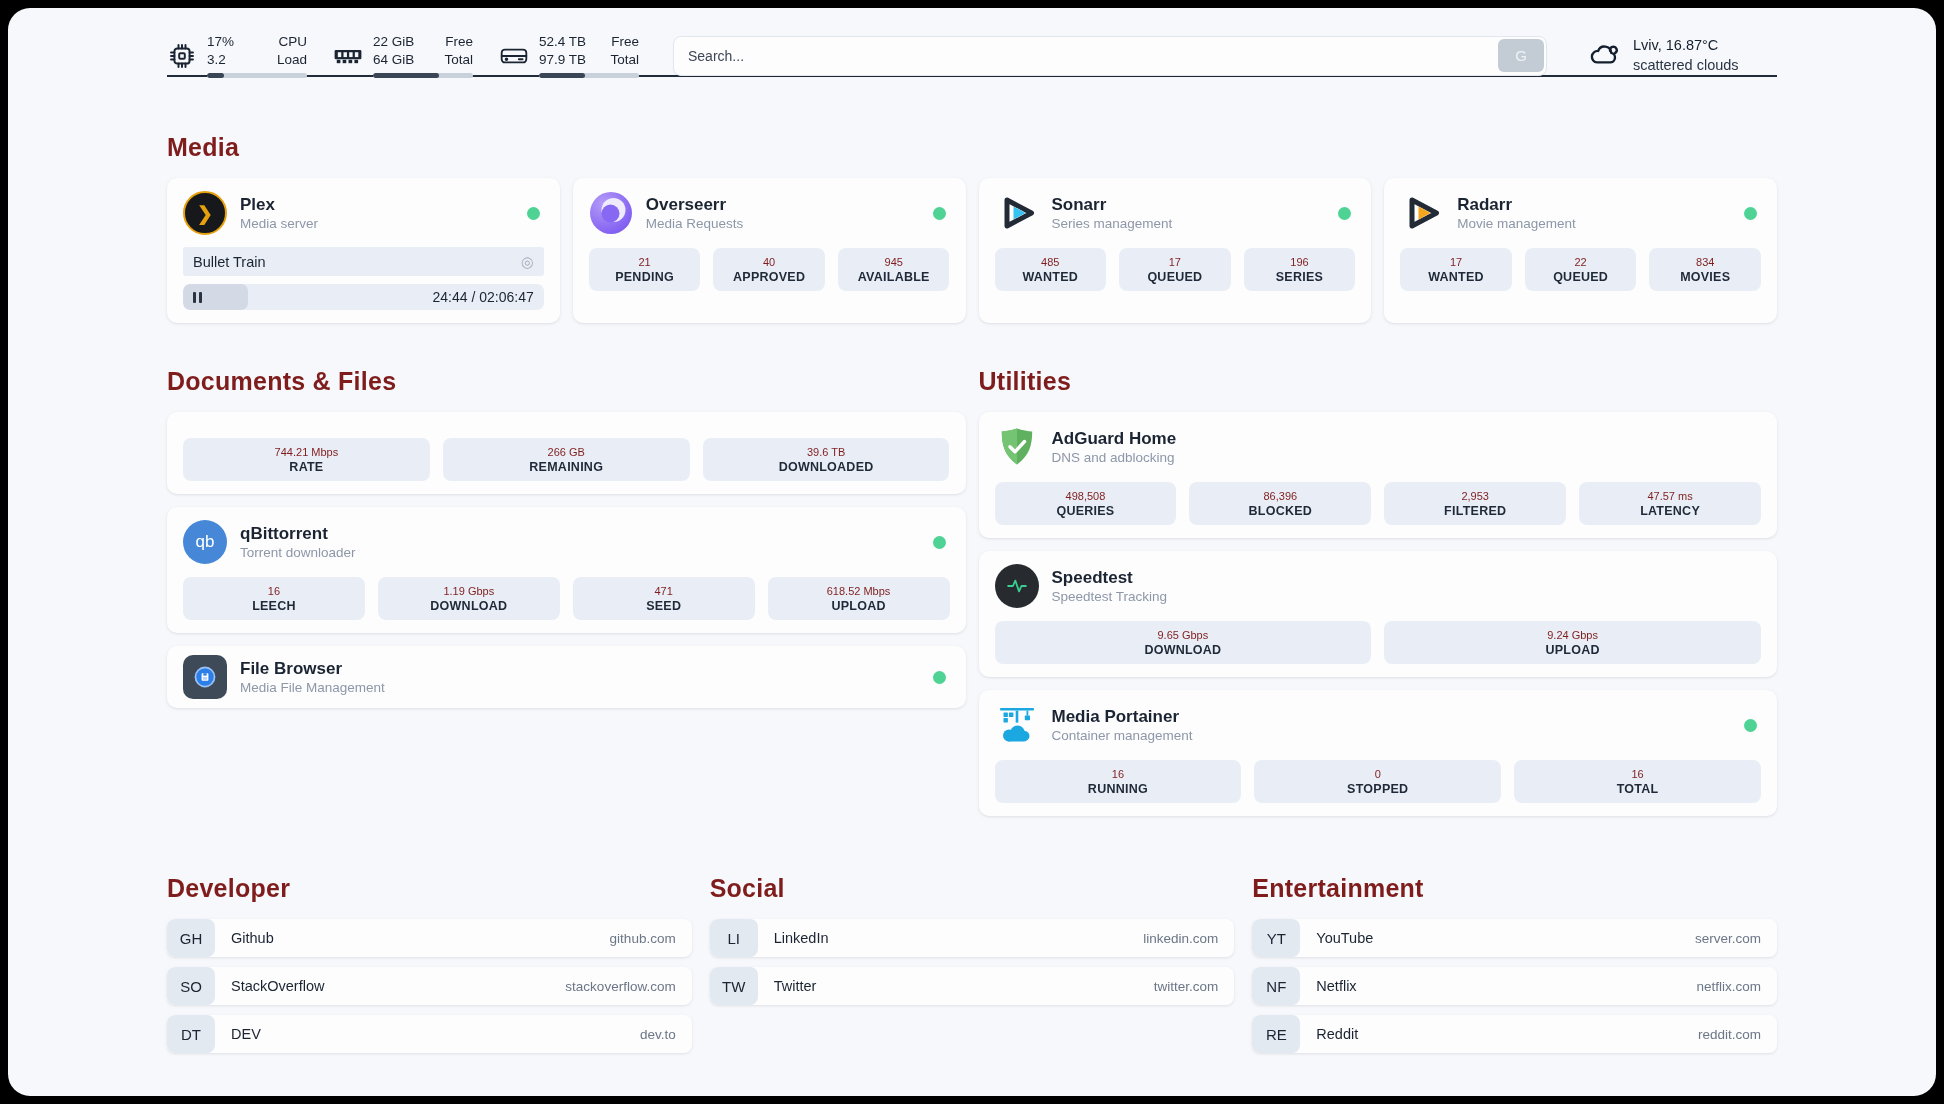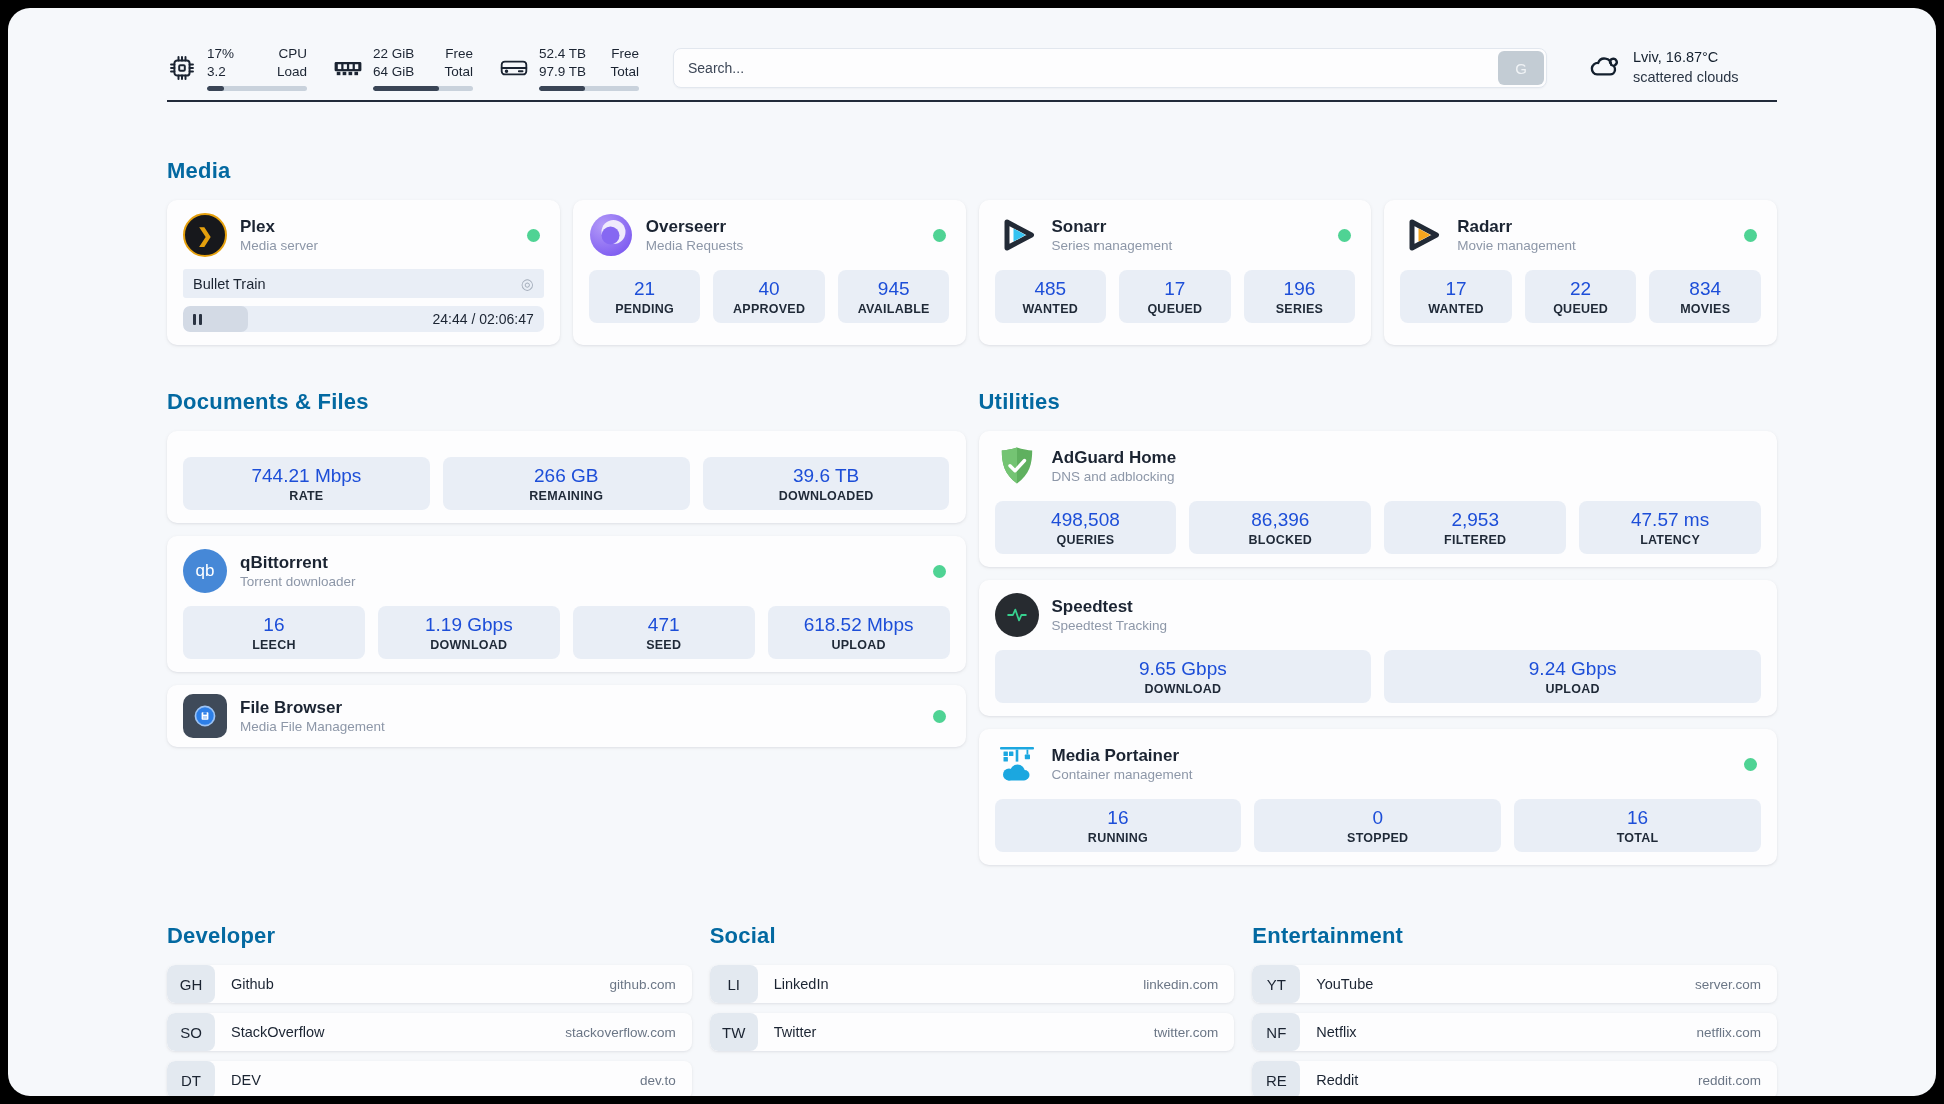--- a/index.html
+++ b/index.html
@@ -8,21 +8,21 @@
     width:1944px; height:1104px; position:relative;
     font-family:"Liberation Sans", sans-serif; color:#1b2432;
   }
   .frame {
     position:absolute; inset:8px; background:#f6f8fb;
     border-radius:22px; overflow:hidden;
   }
   .container { width:1610px; margin:0 auto; }
 
   
-  .topbar { display:flex; align-items:center; padding-top:28px; height:92px; }
+  .topbar { display:flex; padding-top:28px; height:67px; }
   .metrics { display:flex; gap:26px; align-items:center; }
   .metric { display:flex; gap:10px; align-items:center; }
   .metric-icon { width:30px; display:flex; justify-content:center; }
   .metric-body { width:100px; }
   .metric-rows { display:flex; justify-content:space-between; font-size:13.5px; line-height:1.3; }
   .metric-vals { color:#1b2432; }
   .metric-labs { text-align:right; color:#1b2432; }
   .metric-bar { height:5px; background:#c9d2dc; border-radius:3px; margin-top:5px; overflow:hidden; }
   .metric-fill { height:100%; background:#3a4556; border-radius:3px; }
 
@@ -41,42 +41,42 @@
     font-family:"Liberation Sans", sans-serif;
   }
   .weather { display:flex; align-items:center; gap:10px; width:190px; flex:none; }
   .weather-txt { font-size:14.5px; line-height:1.35; }
   .weather-main { color:#14202e; }
   .weather-sub { color:#2a3544; }
 
   .divider { border-bottom:2px solid #222b3a; }
 
   
-  .section-title { font-size:22px; font-weight:700; color:#0369a1; letter-spacing:.01em; }
+  .section-title { font-size:25px; font-weight:700; color:#7f1d1d; letter-spacing:.01em; }
   .media-title { margin:56px 0 16px; }
   .col-title { margin:0 0 16px; }
   .links-title { margin:0 0 16px; }
 
   .media-grid { display:grid; grid-template-columns:repeat(4,1fr); gap:13px; }
   .two-col { display:grid; grid-template-columns:1fr 1fr; gap:13px; margin-top:44px; }
   .stack { display:flex; flex-direction:column; gap:13px; }
 
   .card {
     background:#fdfdfe; border-radius:10px; padding:13px 16px;
     box-shadow:0 1px 2px rgba(16,24,40,.05), 0 1px 4px rgba(16,24,40,.06);
   }
   .app-head { display:flex; align-items:center; gap:13px; }
   .app-icon { width:44px; height:44px; flex:none; display:flex; align-items:center; justify-content:center; }
   .app-name { font-size:17px; font-weight:700; color:#1b2432; line-height:1.25; }
   .app-sub { font-size:13.5px; color:#8d97a8; line-height:1.3; }
   .dot { width:13px; height:13px; border-radius:50%; background:#4fd394; margin-left:auto; margin-right:4px; }
 
   .stats { display:flex; gap:13px; margin-top:13px; }
   .stat { flex:1; background:#e9eef6; border-radius:8px; text-align:center; padding:8px 4px 7px; }
-  .stat-v { font-size:19px; color:#1d4ed8; }
+  .stat-v { font-size:11px; color:#7f1d1d; }
   .stat-l { font-size:12.5px; font-weight:700; color:#1f2937; margin-top:2px; letter-spacing:.02em; }
 
   
   .player-row1 {
     margin-top:12px; background:#e9eef6; border-radius:3px; height:29px;
     display:flex; align-items:center; padding:0 10px; font-size:14.5px; color:#1b2432;
   }
   .target-icon { margin-left:auto; color:#a6afbc; font-size:15px; line-height:1; }
   .player-row2 {
     margin-top:8px; background:#e9eef6; border-radius:7px; height:26px;

